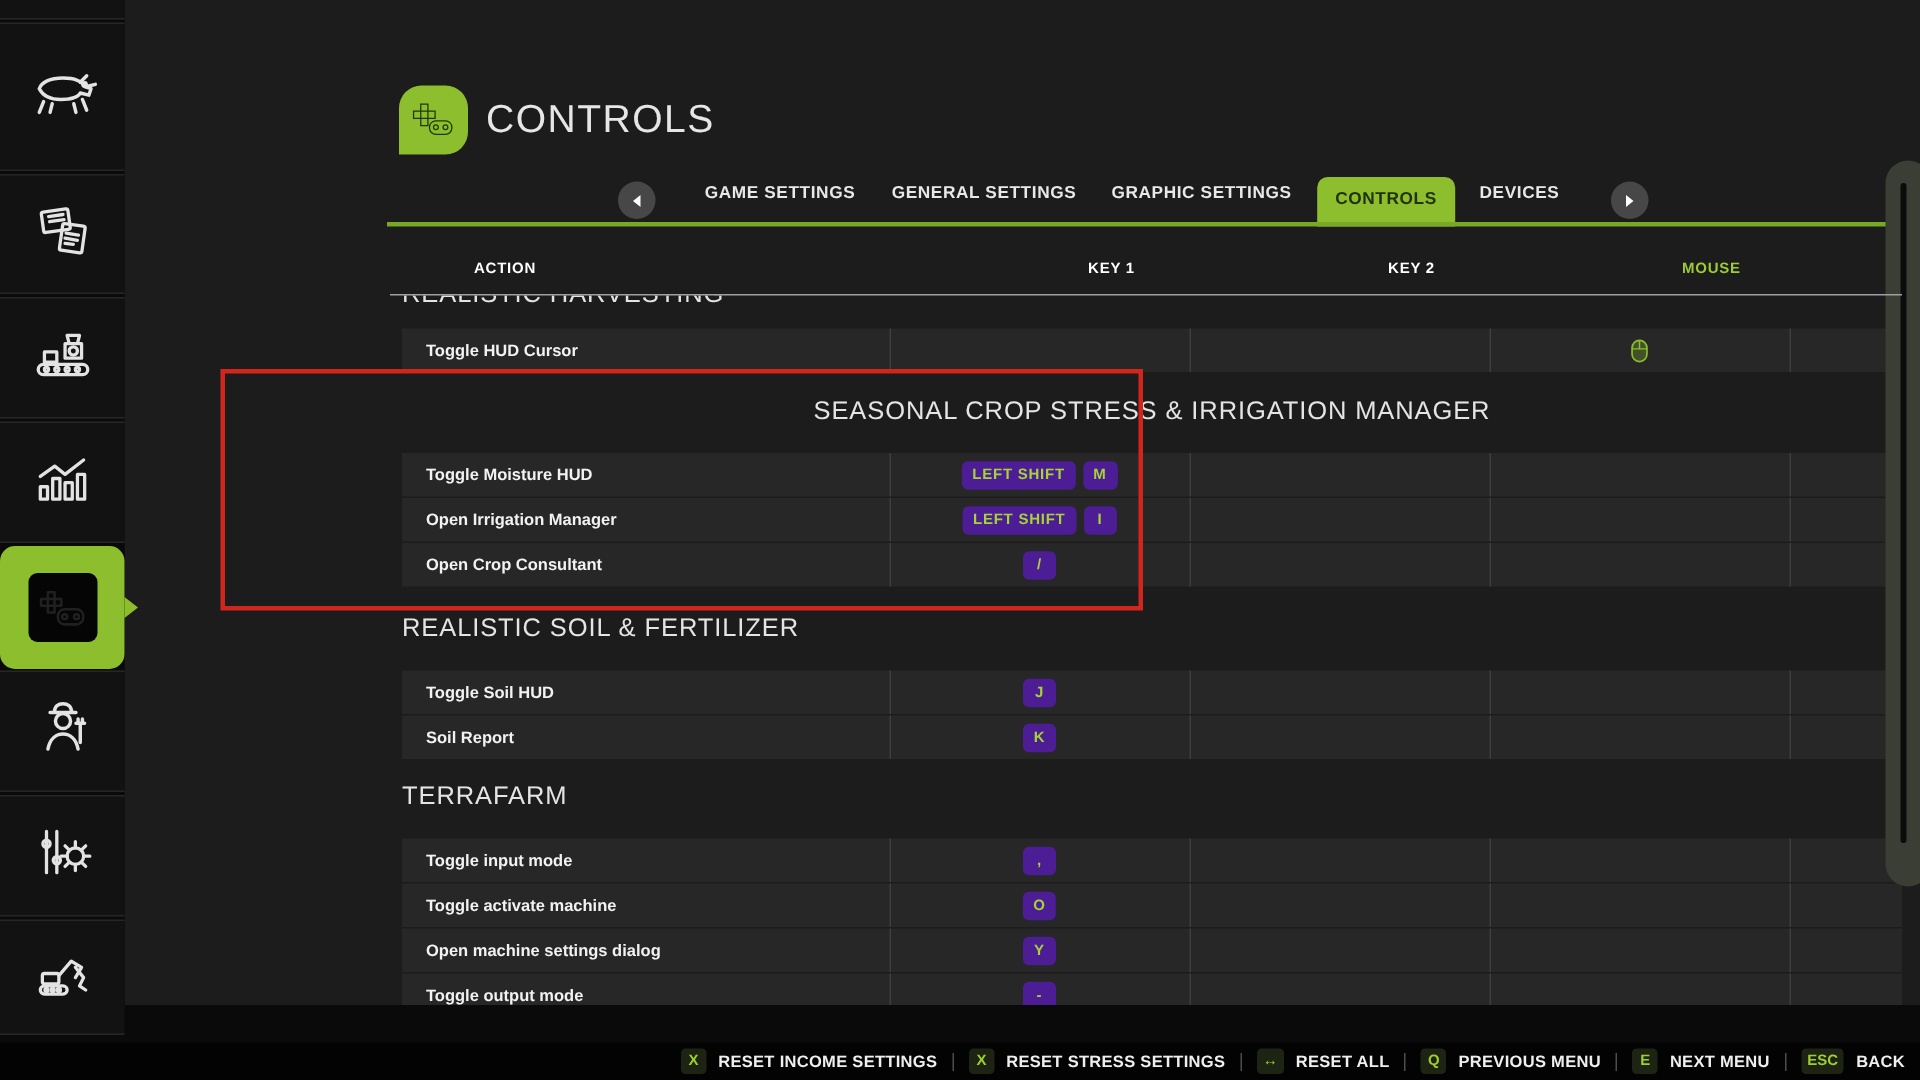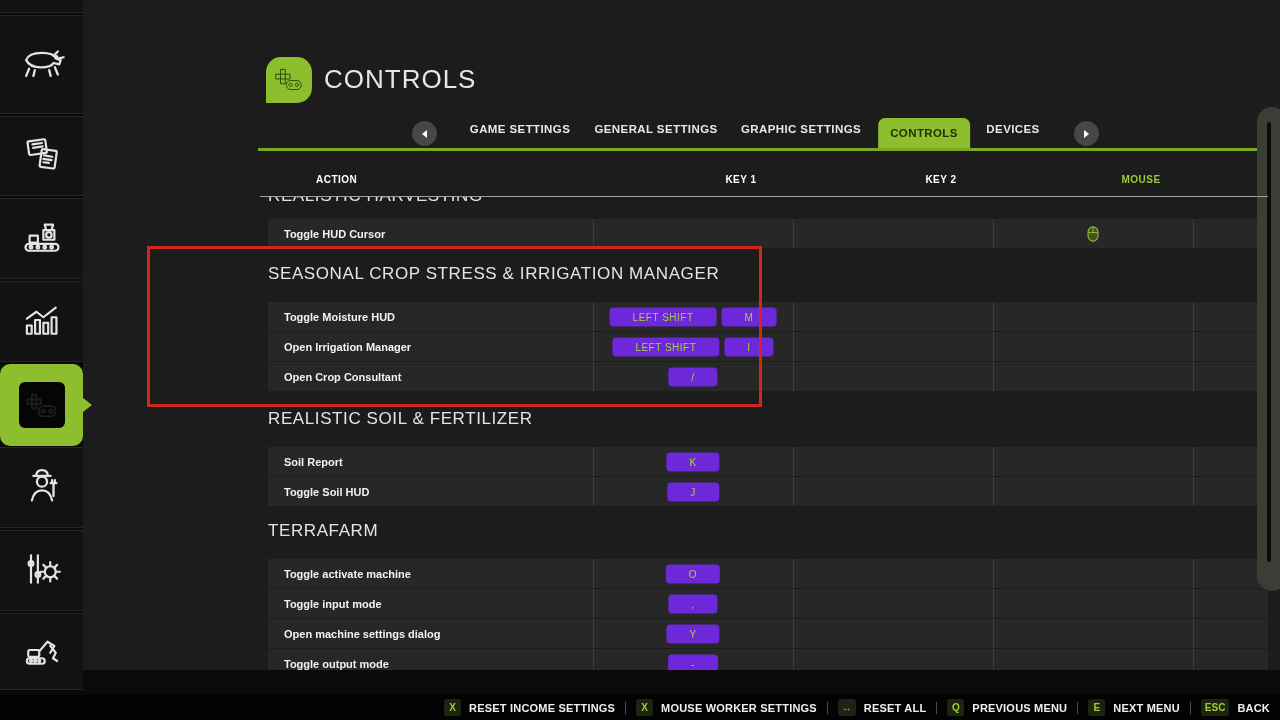--- a/index.html
+++ b/index.html
@@ -48,33 +48,33 @@
   .th { position:absolute; font-size:10px; font-weight:bold; color:#ffffff; letter-spacing:.5px; white-space:nowrap;margin-left:48px; }
   .th-action { left:0; }
   .th-key1 { left:425px; transform:translateX(-50%); }
   .th-key2 { left:625px; transform:translateX(-50%); }
   .th-mouse { left:825px; transform:translateX(-50%); color:#9bcb35; }
   .head-divider { position:absolute; left:177px; top:196px; width:1008px; height:1px; background:#9f9f9f; z-index:2; }
 
   
   .tbody { position:absolute; left:185px; top:197px; width:1000px; height:473px; overflow:hidden; }
   .sec { position:absolute; left:0; width:1000px; }
-  .sec-0 { top:-11px; } .sec-1 { top:67px; } .sec-2 { top:212px; } .sec-3 { top:324px; }
+  .sec-0 { top:-11px; } .sec-1 { top:67px;text-align:center; } .sec-2 { top:212px; } .sec-3 { top:324px; }
   .sec h2 { font-size:17px; font-weight:500; color:#e4e4e4; letter-spacing:.6px; white-space:nowrap; }
   .rows { position:absolute; top:38px; left:0; width:1000px; }
   .sec-0 .rows { top:33px; }
   .row { position:relative; height:29px; margin-bottom:1px; background:#272727; cursor:pointer; }
   .rlabel { position:absolute; left:16px; top:50%; transform:translateY(-50%);
     font-size:11px; font-weight:bold; color:#f2f2f2; }
   .vsep { position:absolute; top:0; width:1px; height:29px; background:#3e3e3e; }
   .vs1{left:325px;} .vs2{left:525px;} .vs3{left:725px;} .vs4{left:925px;}
   .keys { position:absolute; top:50%; transform:translate(-50%,-50%); display:flex; gap:5px; align-items:center; }
   .keys.k1 { left:425px; } .keys.km { left:825px; }
-  .kc { height:19px; min-width:22px; padding:0 23px; background:#6d28d9; border-radius:4px;
-    color:#a6d435; font-size:10px; font-weight:normal; display:flex; align-items:center;
+  .kc { height:19px; min-width:22px; padding:0 7px; background:#4c1d95; border-radius:4px;
+    color:#a6d435; font-size:10px; font-weight:bold; display:flex; align-items:center;
     justify-content:center; letter-spacing:.5px; }
 
   
   .red-box { position:absolute; left:147px; top:246px; width:615px; height:161px;
     border:3px solid #d0261b; z-index:6; pointer-events:none; }
 
   
   .scrollbar-track { position:absolute; left:1257px; top:107px; width:30px; height:484px;
     background:#3a3e35; border-radius:15px; z-index:1; }
   .scrollbar-thumb { position:absolute; left:10px; top:15px; width:4px; height:440px;
@@ -276,62 +276,62 @@
             <span class="keys k1">
               <span class="kc">/</span>
             </span>
           </div>
         </div>
       </div>
       <div class="sec sec-2">
         <h2>REALISTIC SOIL &amp; FERTILIZER</h2>
         <div class="rows">
           <div class="row">
+            <span class="rlabel">Toggle Soil HUD</span>
+            <span class="vsep vs1"></span>
+            <span class="vsep vs2"></span>
+            <span class="vsep vs3"></span>
+            <span class="vsep vs4"></span>
+            <span class="keys k1">
+              <span class="kc">J</span>
+            </span>
+          </div>
+          <div class="row">
             <span class="rlabel">Soil Report</span>
             <span class="vsep vs1"></span>
             <span class="vsep vs2"></span>
             <span class="vsep vs3"></span>
             <span class="vsep vs4"></span>
             <span class="keys k1">
               <span class="kc">K</span>
-            </span>
-          </div>
-          <div class="row">
-            <span class="rlabel">Toggle Soil HUD</span>
-            <span class="vsep vs1"></span>
-            <span class="vsep vs2"></span>
-            <span class="vsep vs3"></span>
-            <span class="vsep vs4"></span>
-            <span class="keys k1">
-              <span class="kc">J</span>
             </span>
           </div>
         </div>
       </div>
       <div class="sec sec-3">
         <h2>TERRAFARM</h2>
         <div class="rows">
           <div class="row">
+            <span class="rlabel">Toggle input mode</span>
+            <span class="vsep vs1"></span>
+            <span class="vsep vs2"></span>
+            <span class="vsep vs3"></span>
+            <span class="vsep vs4"></span>
+            <span class="keys k1">
+              <span class="kc">,</span>
+            </span>
+          </div>
+          <div class="row">
             <span class="rlabel">Toggle activate machine</span>
             <span class="vsep vs1"></span>
             <span class="vsep vs2"></span>
             <span class="vsep vs3"></span>
             <span class="vsep vs4"></span>
             <span class="keys k1">
               <span class="kc">O</span>
-            </span>
-          </div>
-          <div class="row">
-            <span class="rlabel">Toggle input mode</span>
-            <span class="vsep vs1"></span>
-            <span class="vsep vs2"></span>
-            <span class="vsep vs3"></span>
-            <span class="vsep vs4"></span>
-            <span class="keys k1">
-              <span class="kc">,</span>
             </span>
           </div>
           <div class="row">
             <span class="rlabel">Open machine settings dialog</span>
             <span class="vsep vs1"></span>
             <span class="vsep vs2"></span>
             <span class="vsep vs3"></span>
             <span class="vsep vs4"></span>
             <span class="keys k1">
               <span class="kc">Y</span>
@@ -359,21 +359,21 @@
 </div>
 
 <footer class="footer">
     <div class="f-item">
       <span class="f-key">X</span>
       <span class="f-label">RESET INCOME SETTINGS</span>
     </div>
     <span class="f-sep"></span>
     <div class="f-item">
       <span class="f-key">X</span>
-      <span class="f-label">MOUSE WORKER SETTINGS</span>
+      <span class="f-label">RESET STRESS SETTINGS</span>
     </div>
     <span class="f-sep"></span>
     <div class="f-item">
       <span class="f-key">↔</span>
       <span class="f-label">RESET ALL</span>
     </div>
     <span class="f-sep"></span>
     <div class="f-item">
       <span class="f-key">Q</span>
       <span class="f-label">PREVIOUS MENU</span>

